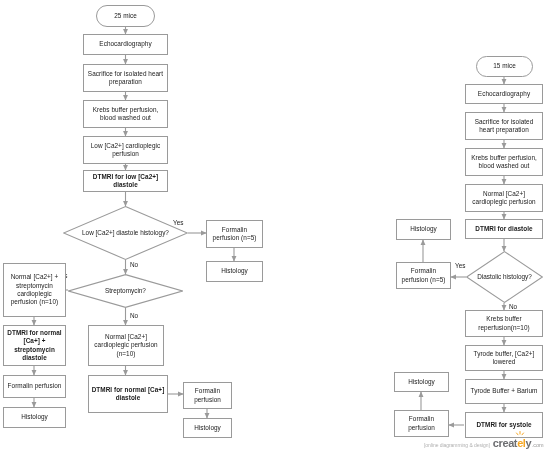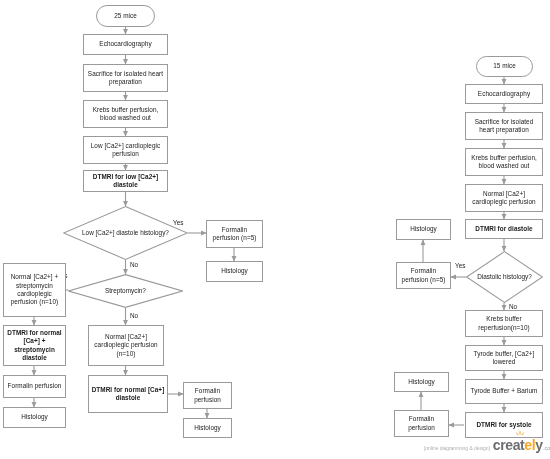--- a/index.html
+++ b/index.html
@@ -83,21 +83,21 @@
     display: flex;
     align-items: baseline;
     white-space: nowrap;
   }
   .wm-tag {
     font-size: 5px;
     color: #b0b0b0;
     letter-spacing: -0.05px;
   }
   .wm-brand {
-    font-size: 14px;
+    font-size: 11px;
     font-weight: bold;
     letter-spacing: -0.4px;
     margin-left: 3px;
     color: #6d6e71;
   }
   .wm-brand .hl { color: #f5a623; }
   .wm-dot {
     font-size: 5.5px;
     color: #9a9a9a;
     margin-left: 0.5px;

